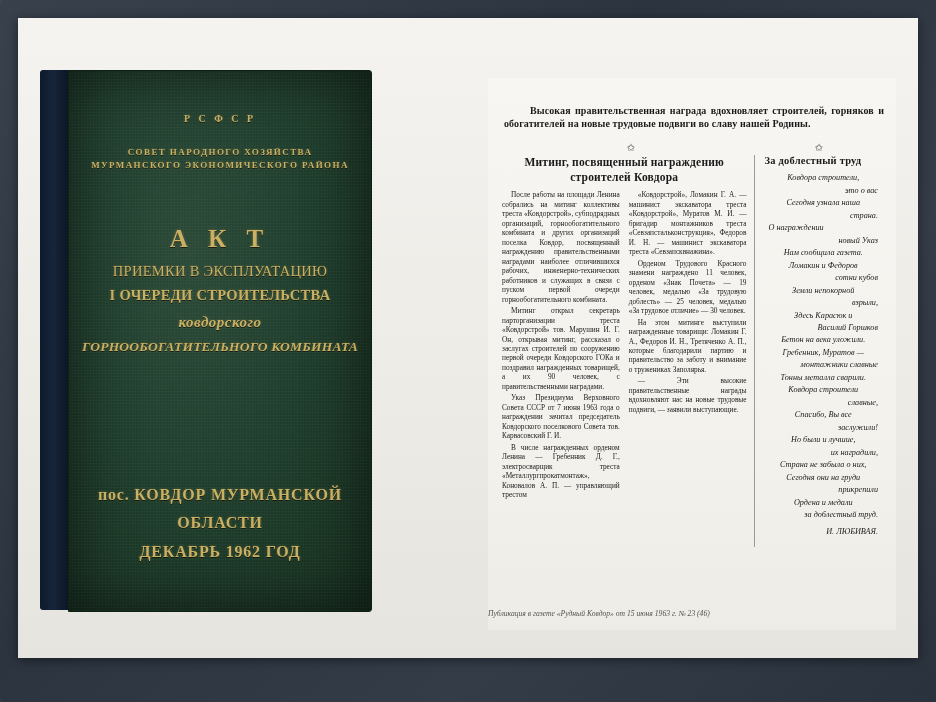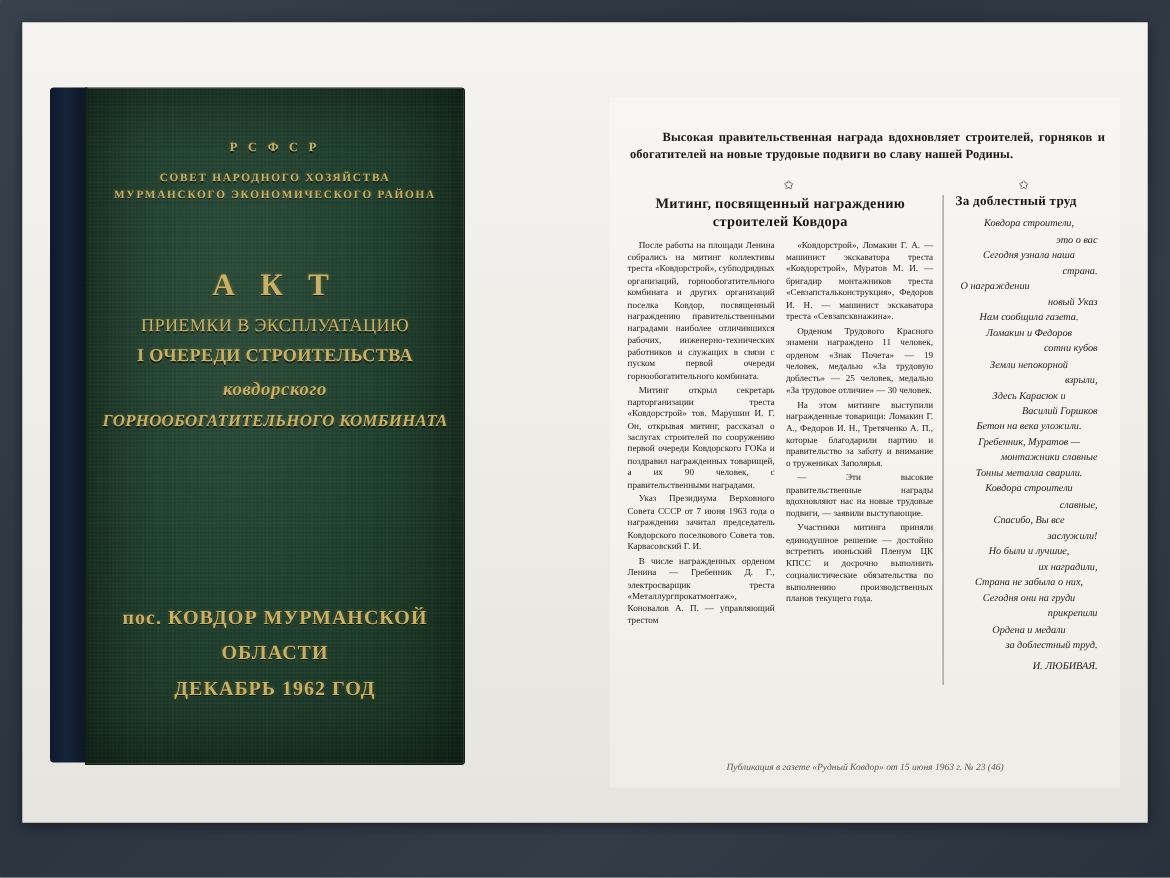--- a/index.html
+++ b/index.html
@@ -88,21 +88,21 @@
     z-index: 2;
   }
   .cover-top {
     margin-top: 40px;
     font-size: 9px;
     line-height: 1.55;
     font-weight: bold;
     letter-spacing: 1.4px;
     padding: 0 12px;
   }
-  .cover-top .l1 { font-size: 10px; letter-spacing: 3px; margin-bottom: 9px; }
+  .cover-top .l1 { font-size: 10px; letter-spacing: 3px; margin-bottom: 19px; }
   .cover-akt {
     margin-top: 52px;
     font-size: 25px;
     font-weight: bold;
     letter-spacing: 7px;
   }
   .cover-line2 {
     margin-top: 10px;
     font-size: 14.5px;
     font-weight: normal;
@@ -224,21 +224,20 @@
     text-align: center;
   }
   .poem div { white-space: nowrap; }
   .poem .ind-r { text-align: right; padding-right: 4px; }
   .poem .ind-l { text-align: left; padding-left: 4px; }
   .poem .sign { text-align: right; padding-right: 4px; margin-top: 4px; }
   .caption {
     position: absolute;
     left: 0; right: 0;
     bottom: 12px;
-    text-align: center;
     font-size: 7.6px;
     font-style: italic;
     color: #55544f;
   }
 </style>
 </head>
 <body>
 
 <div class="page">
   <div class="sheet">
@@ -280,21 +279,20 @@
                 <p>После работы на площади Ленина собрались на митинг коллективы треста «Ковдорстрой», субподрядных организаций, горнообогатительного комбината и других организаций поселка Ковдор, посвященный награждению правительственными наградами наиболее отличившихся рабочих, инженерно-технических работников и служащих в связи с пуском первой очереди горнообогатительного комбината.</p>
                 <p>Митинг открыл секретарь парторганизации треста «Ковдорстрой» тов. Марушин И. Г. Он, открывая митинг, рассказал о заслугах строителей по сооружению первой очереди Ковдорского ГОКа и поздравил награжденных товарищей, а их 90 человек, с правительственными наградами.</p>
                 <p>Указ Президиума Верховного Совета СССР от 7 июня 1963 года о награждении зачитал председатель Ковдорского поселкового Совета тов. Карвасовский Г. И.</p>
                 <p>В числе награжденных орденом Ленина — Гребенник Д. Г., электросварщик треста «Металлургпрокатмонтаж», Коновалов А. П. — управляющий трестом</p>
               </div>
               <div class="subcol">
                 <p>«Ковдорстрой», Ломакин Г. А. — машинист экскаватора треста «Ковдорстрой», Муратов М. И. — бригадир монтажников треста «Севзапстальконструкция», Федоров И. Н. — машинист экскаватора треста «Севзапсквнажина».</p>
                 <p>Орденом Трудового Красного знамени награждено 11 человек, орденом «Знак Почета» — 19 человек, медалью «За трудовую доблесть» — 25 человек, медалью «За трудовое отличие» — 30 человек.</p>
                 <p>На этом митинге выступили награжденные товарищи: Ломакин Г. А., Федоров И. Н., Третяченко А. П., которые благодарили партию и правительство за заботу и внимание о тружениках Заполярья.</p>
                 <p>— Эти высокие правительственные награды вдохновляют нас на новые трудовые подвиги, — заявили выступающие.</p>
-                <p>Участники митинга приняли единодушное решение — достойно встретить июньский Пленум ЦК КПСС и досрочно выполнить социалистические обязательства по выполнению производственных планов текущего года.</p>
               </div>
             </div>
           </div>
 
           <div class="col-right">
             <div class="head-r">За доблестный труд</div>
             <div class="poem">
               <div>Ковдора строители,</div>
               <div class="ind-r">это о вас</div>
               <div>Сегодня узнала наша</div>

